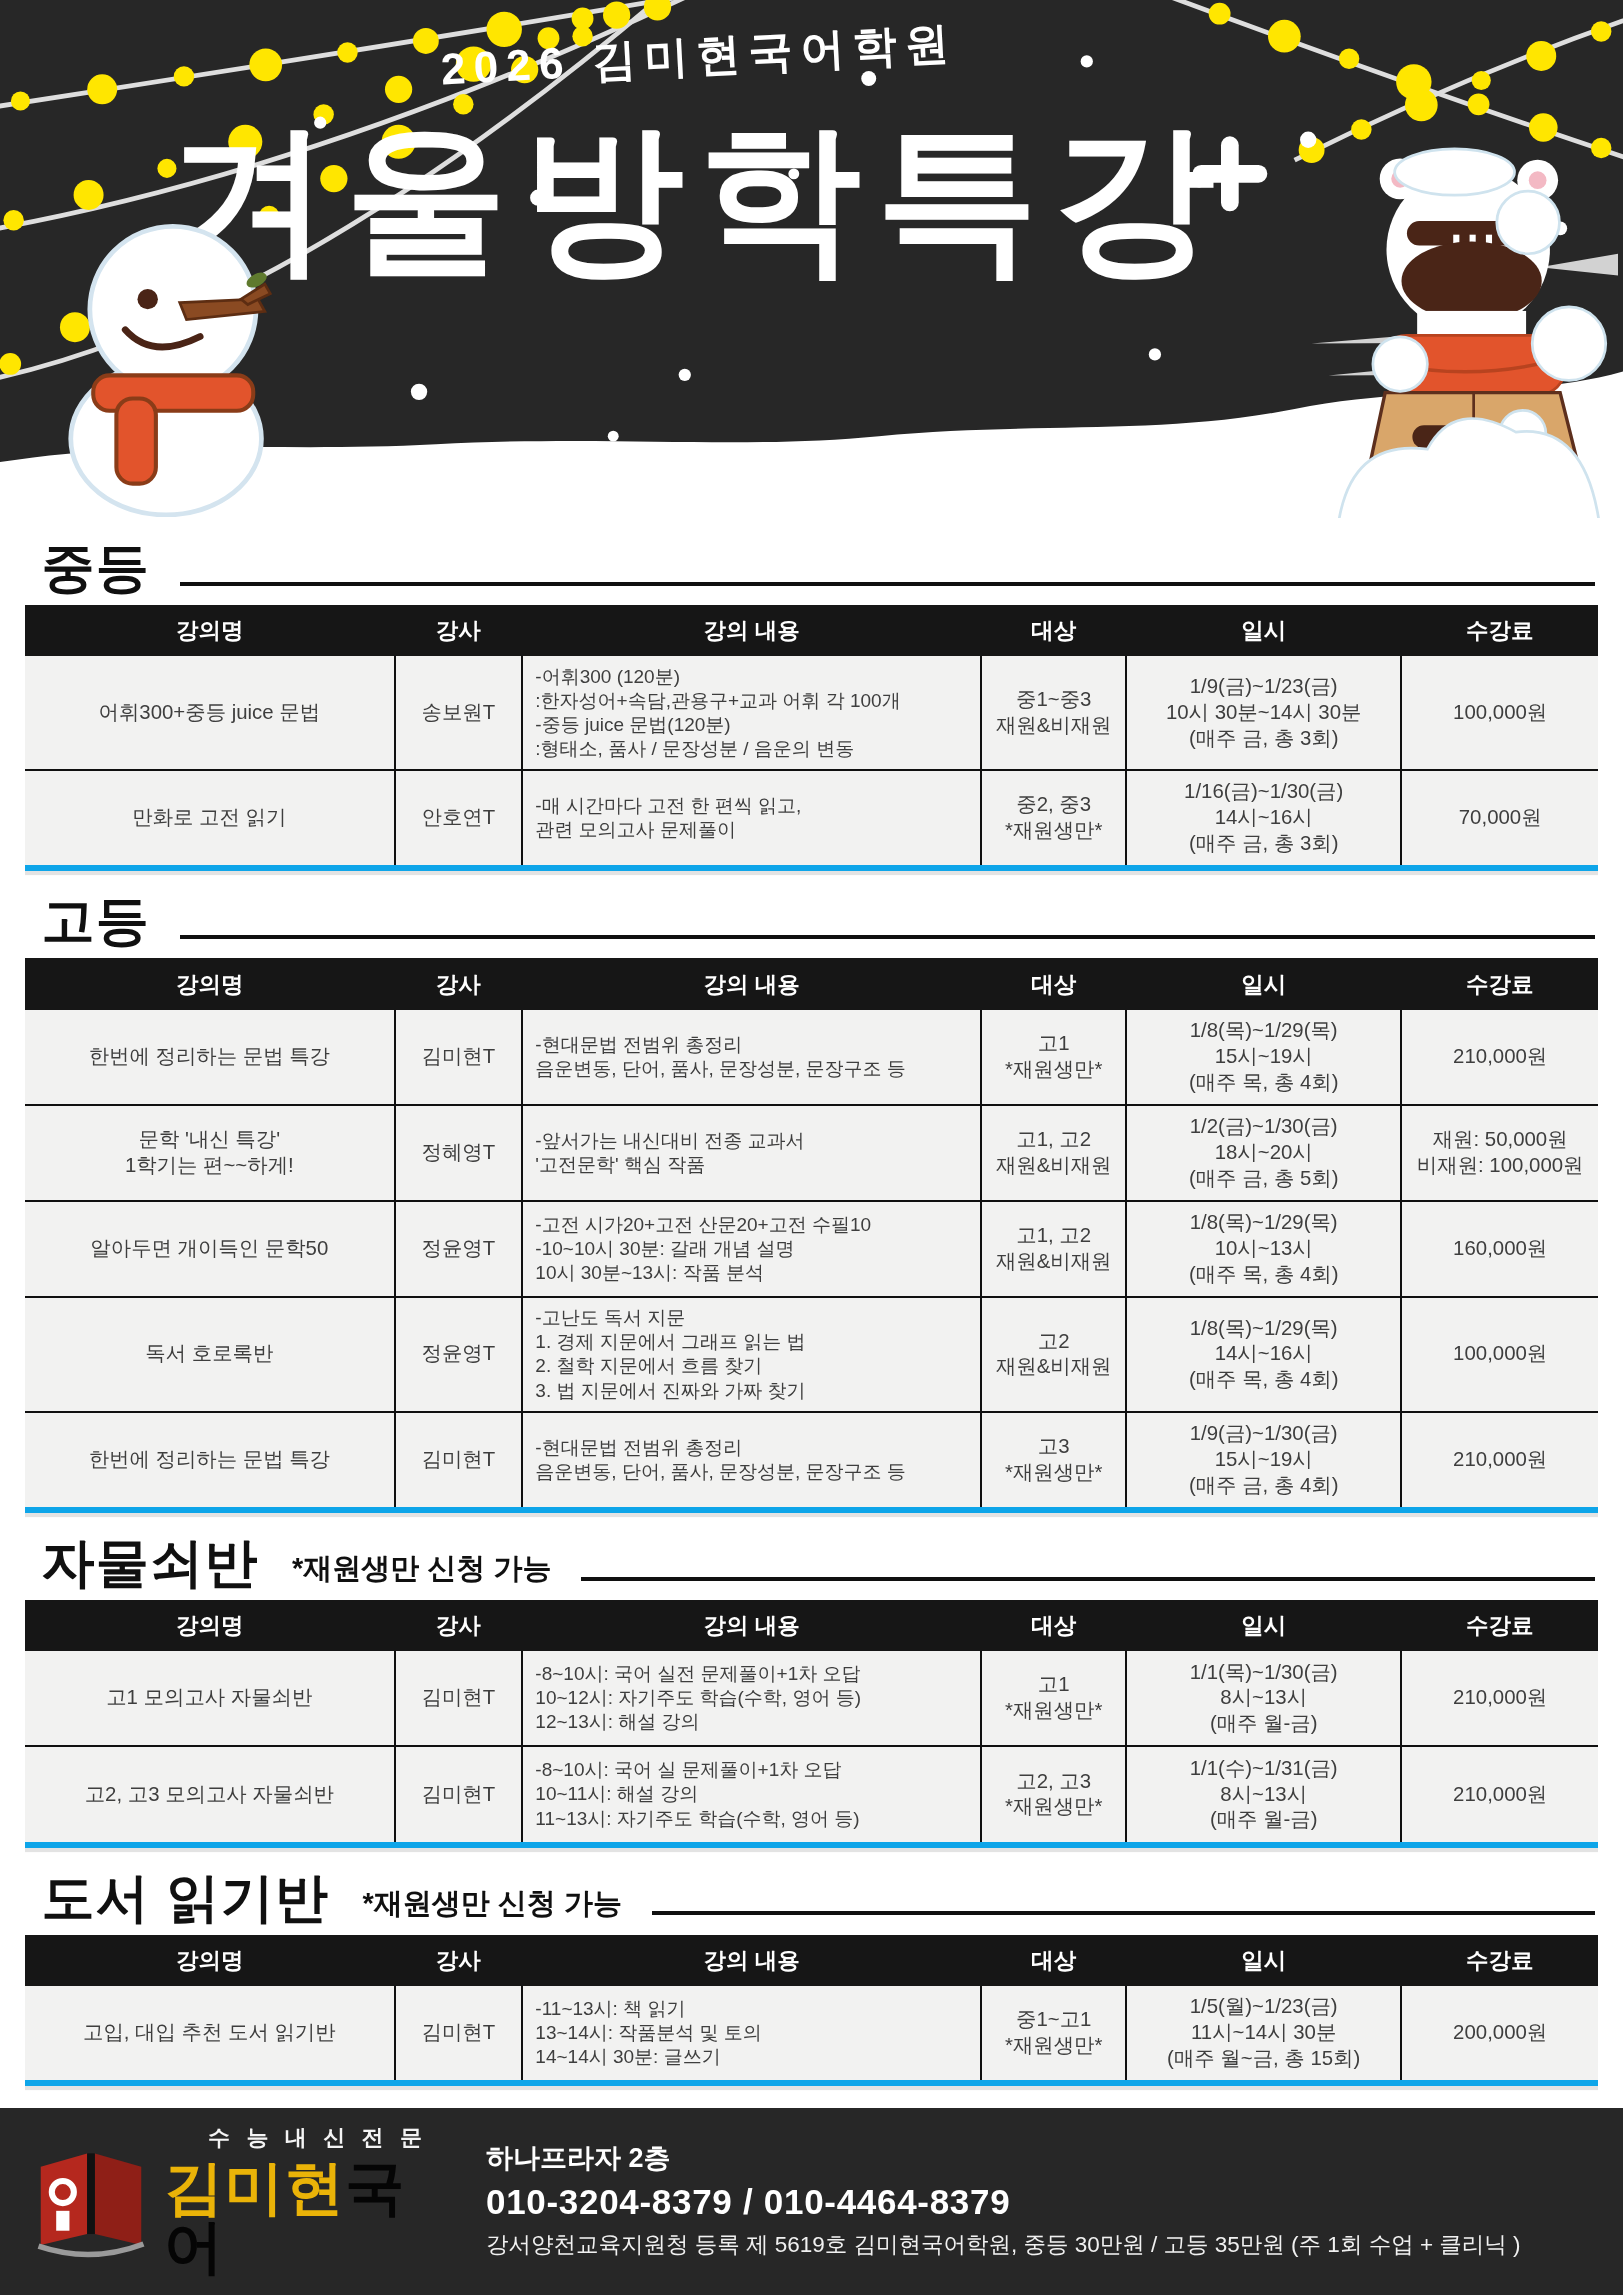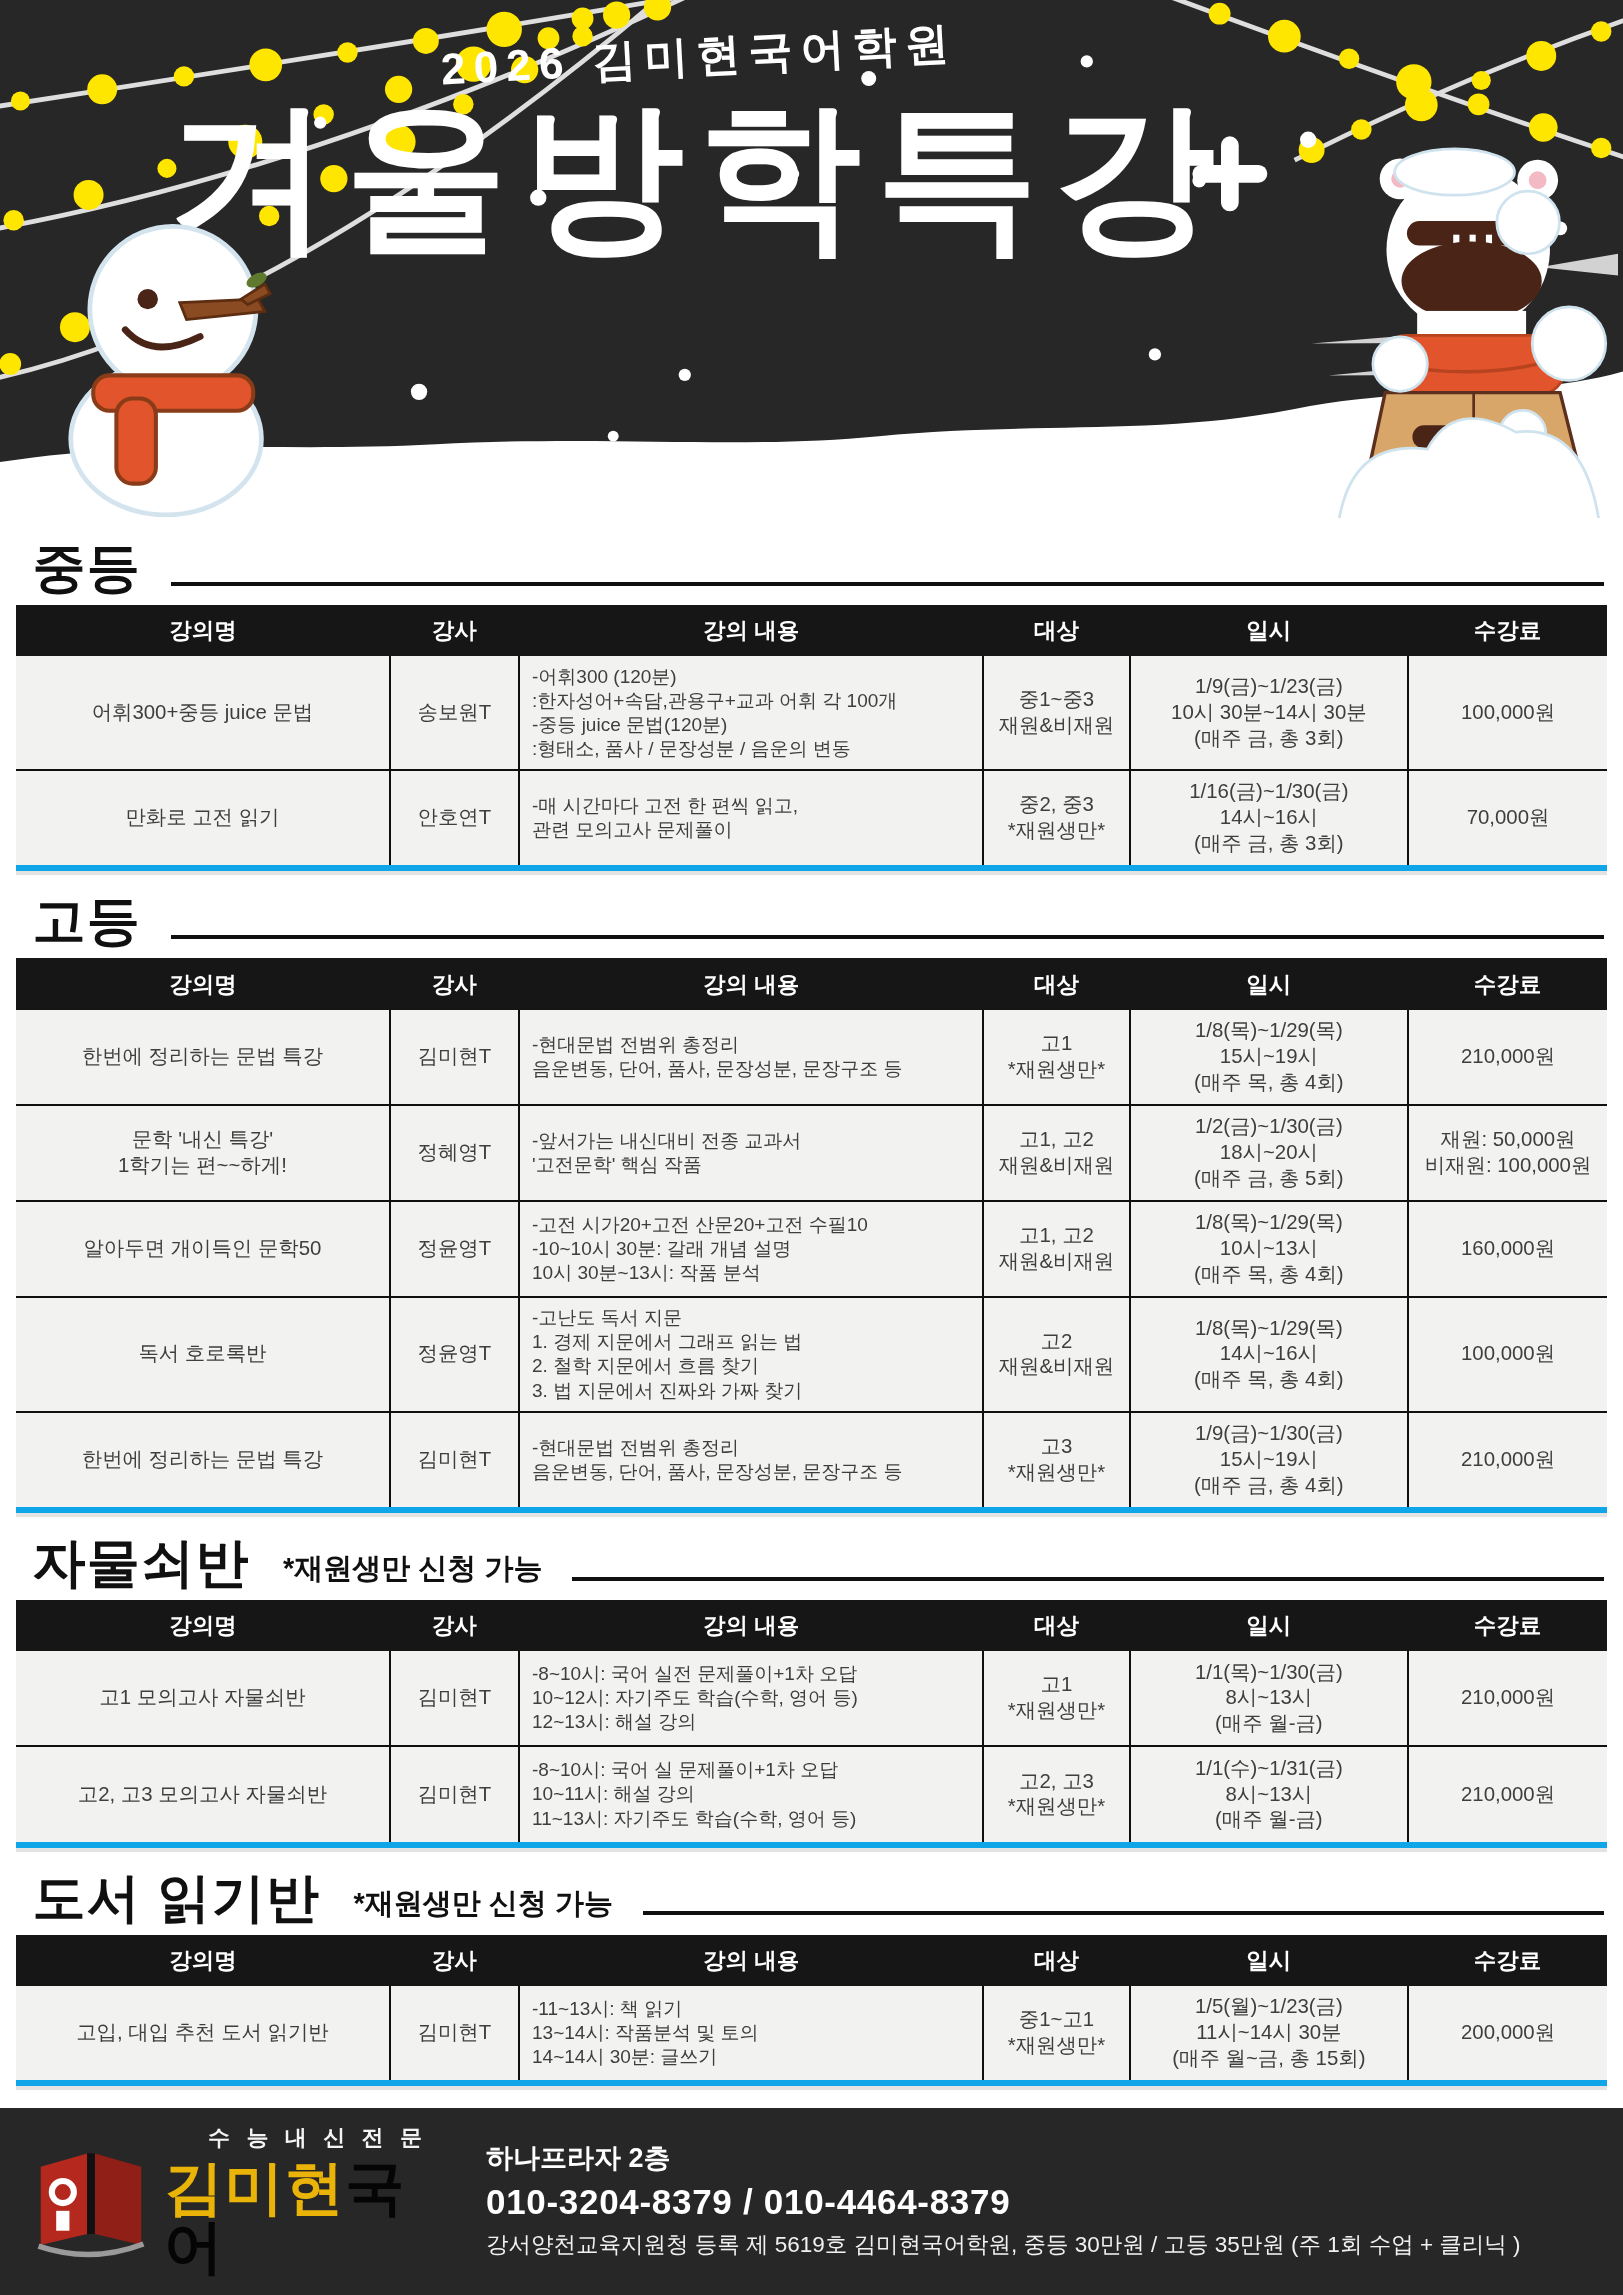--- a/index.html
+++ b/index.html
@@ -6,26 +6,26 @@
   body{
     width:1623px;height:2295px;overflow:hidden;background:#ffffff;
     display:flex;flex-direction:column;
     font-family:"Liberation Sans","DejaVu Sans",sans-serif;
   }
   
   .hero{position:relative;height:518px;flex:none;background:#272727;overflow:hidden;}
   .hero svg.deco{position:absolute;inset:0;}
   .hero-titles{position:absolute;top:27px;left:0;right:225px;text-align:center;color:#fff;z-index:3;}
   .year-title{font-size:44px;font-weight:800;letter-spacing:8.2px;transform:rotate(-3deg);}
-  .main-title{margin-top:7px;font-size:162px;font-weight:900;letter-spacing:15px;line-height:1.02;}
+  .main-title{margin-top:29px;font-size:162px;font-weight:900;letter-spacing:15px;line-height:1.02;}
   .snowman{position:absolute;left:40px;bottom:1.4px;z-index:4;}
   .bear{position:absolute;right:5.5px;bottom:-2.7px;z-index:4;}
   .snowhill{position:absolute;left:0;right:0;bottom:0;z-index:2;}
   
-  .content{padding:0 16px;}
+  .content{padding:0 25px;}
   .section-head{display:flex;align-items:flex-end;margin:23px 0 11px 16.4px;}
   .section-title{font-size:53px;font-weight:900;color:#101010;line-height:1;letter-spacing:1.4px;}
   .section-note{font-size:29px;font-weight:700;color:#101010;margin:0 0 5.5px 33px;line-height:1;}
   .section-line{flex:1;border-bottom:4.1px solid #101010;margin:0 2.7px 8.2px 30px;}
   table.classes{width:100%;border-collapse:collapse;table-layout:fixed;background:#f2f2f1;
     border-bottom:6px solid #0ea5e9;box-shadow:0 4.1px 0 #e3e3e3;}
   table.classes th{background:#161616;color:#ffffff;font-weight:800;font-size:22.5px;padding:10.2px 4.1px;border:0;}
   table.classes td{
     font-size:20.4px;color:#3e3e3e;text-align:center;vertical-align:middle;
     padding:8.2px 6.8px;line-height:1.27;white-space:pre-line;word-break:keep-all;

